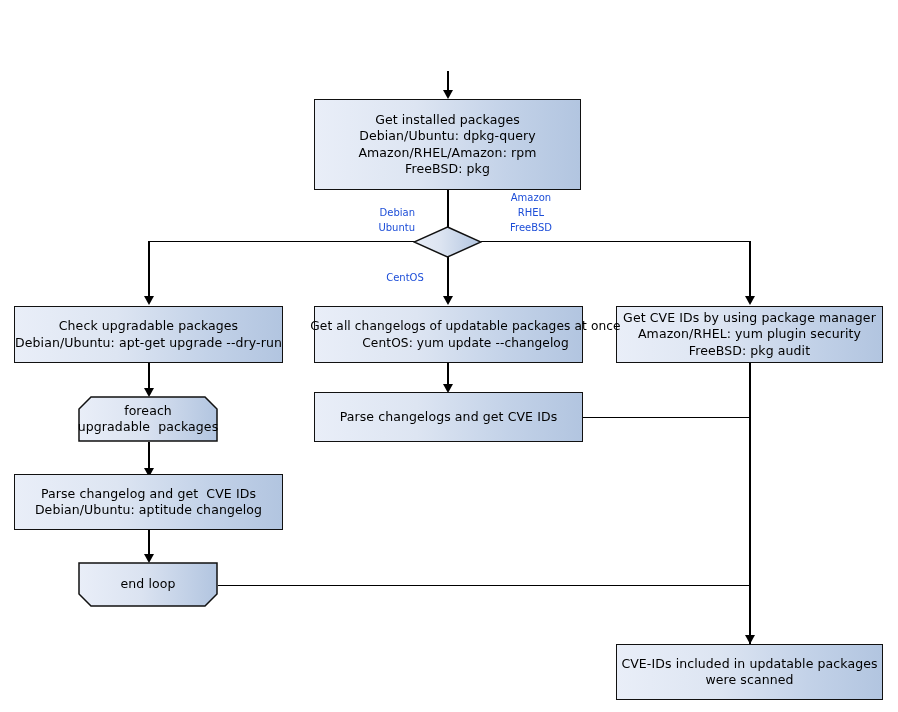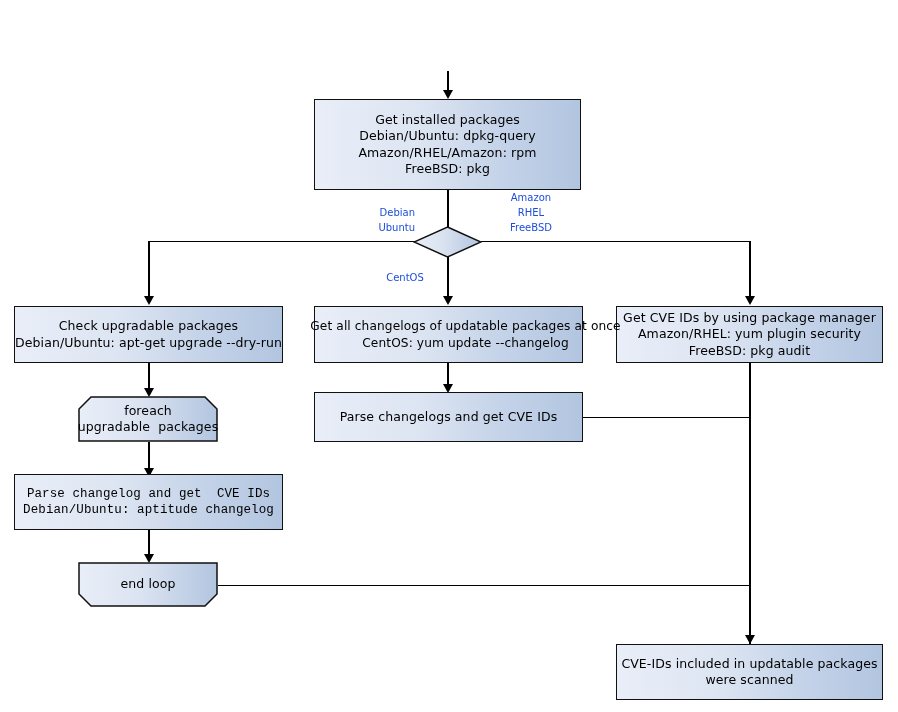--- a/index.html
+++ b/index.html
@@ -176,21 +176,21 @@
           <stop offset="45%" stop-color="#dbe3f1"></stop>
           <stop offset="100%" stop-color="#b2c5e0"></stop>
         </linearGradient>
       </defs>
       <polygon points="1,45 1,13 13,1 127,1 139,13 139,45" fill="url(#gradLoopA)" stroke="#111111" stroke-width="1.5"></polygon>
     </svg>
     <span class="lbl">foreach
 upgradable  packages</span>
   </div>
 
-  <div class="node proc" style="left:14px; top:474px; width:269px; height:56px;font-family:Liberation Mono, monospace;">
+  <div class="node proc" style="left:14px; top:474px; width:269px; height:56px;">
     <span class="lbl">Parse changelog and get  CVE IDs
 Debian/Ubuntu: aptitude changelog</span>
   </div>
 
   <div class="node proc" style="left:314px; top:392px; width:269px; height:50px;">
     <span class="lbl">Parse changelogs and get CVE IDs</span>
   </div>
 
   <div class="node loopend" style="left:78px; top:562px; width:140px; height:45px;">
     <svg class="shp" viewBox="0 0 140 45" preserveAspectRatio="none">

